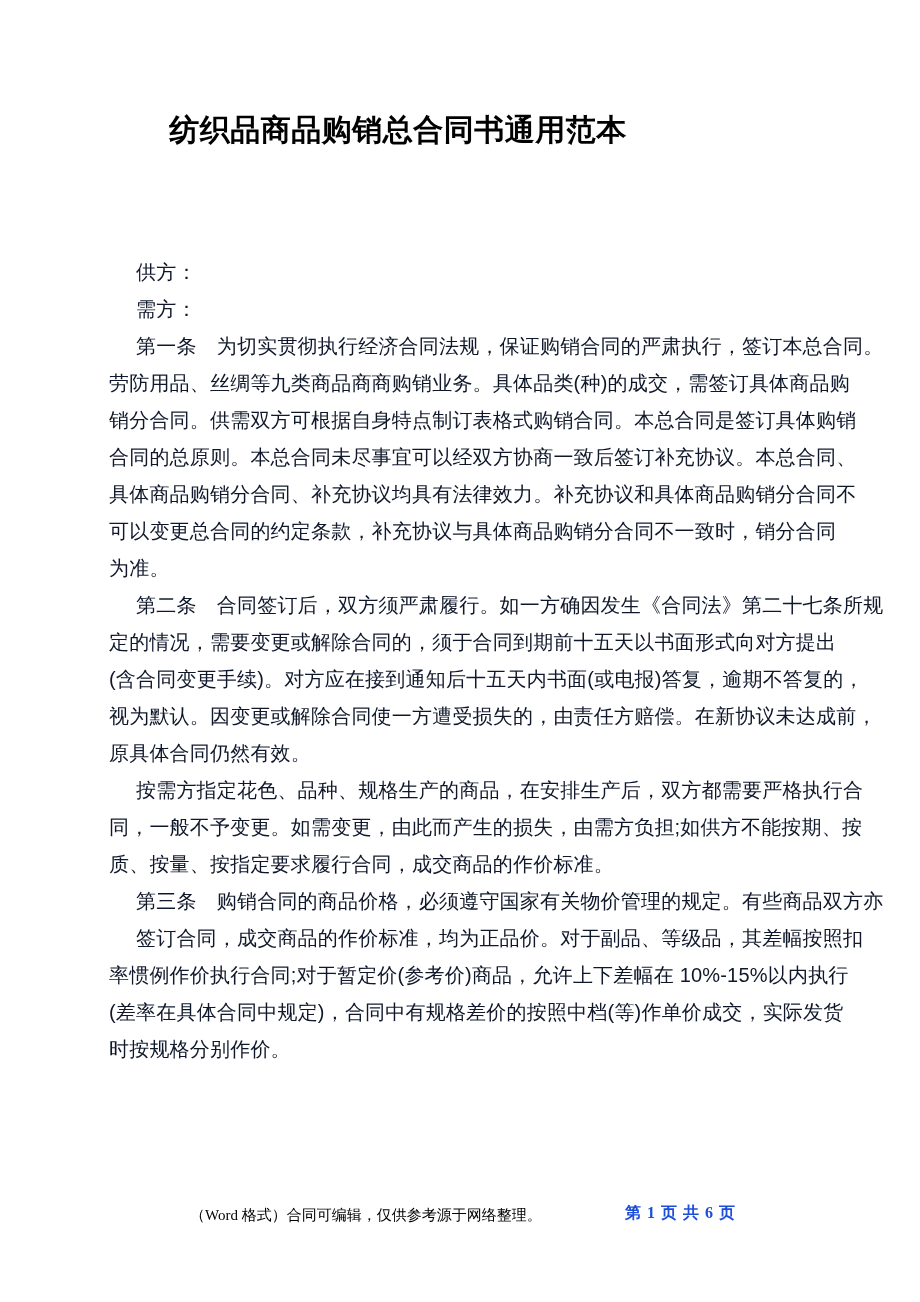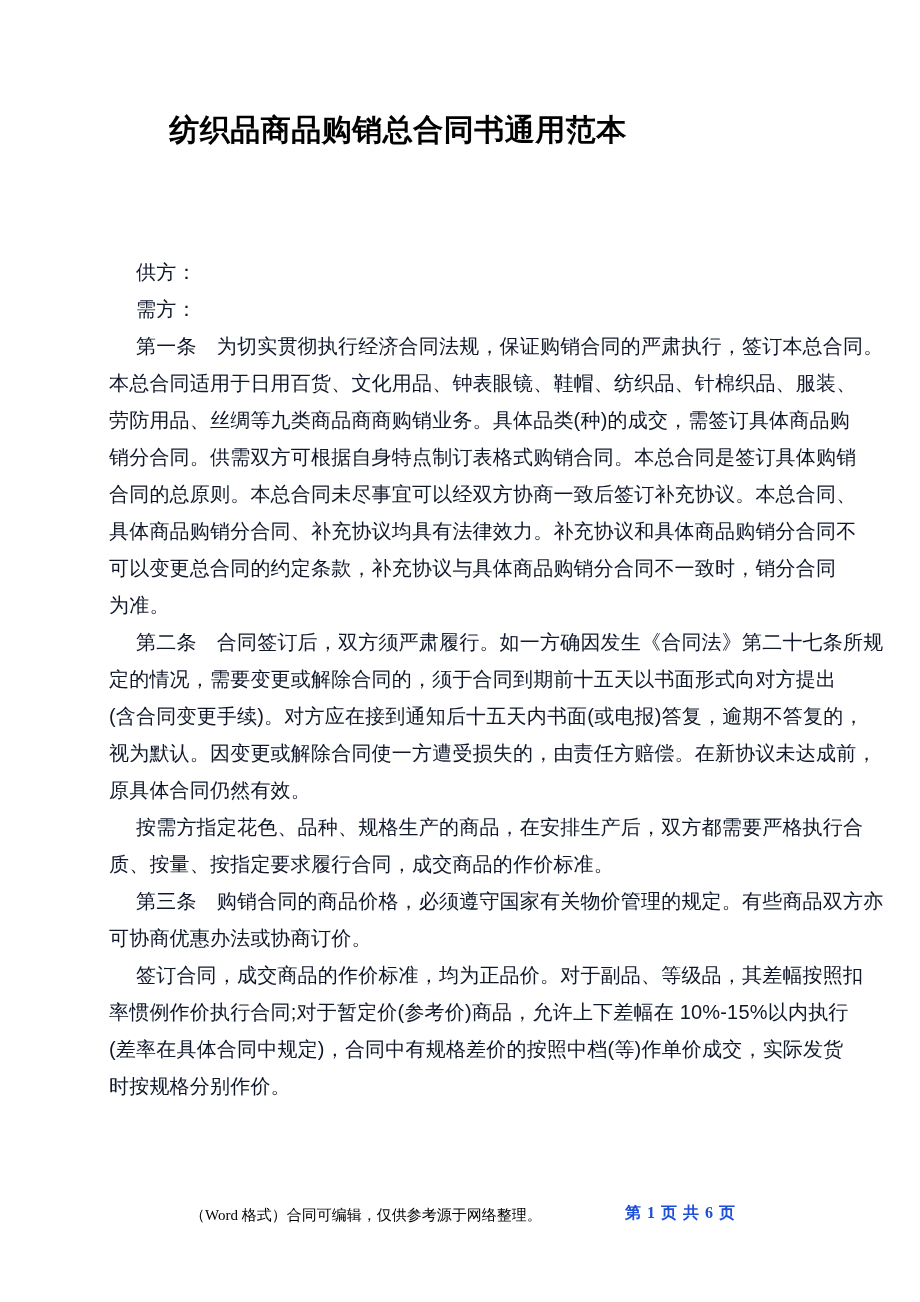--- a/index.html
+++ b/index.html
@@ -70,36 +70,35 @@
 </head>
 <body>
 
 <div class="page">
   <div class="doc-title">纺织品商品购销总合同书通用范本</div>
 
   <div class="doc-body">
       <div class="doc-line indent">供方：</div>
       <div class="doc-line indent">需方：</div>
       <div class="doc-line indent">第一条　为切实贯彻执行经济合同法规，保证购销合同的严肃执行，签订本总合同。</div>
-      <div class="doc-line">本总合同适用于日用百货、文化用品、钟表眼镜、鞋帽、纺织品、针棉织品、服装、</div>
       <div class="doc-line">劳防用品、丝绸等九类商品商商购销业务。具体品类(种)的成交，需签订具体商品购</div>
       <div class="doc-line">销分合同。供需双方可根据自身特点制订表格式购销合同。本总合同是签订具体购销</div>
       <div class="doc-line">合同的总原则。本总合同未尽事宜可以经双方协商一致后签订补充协议。本总合同、</div>
       <div class="doc-line">具体商品购销分合同、补充协议均具有法律效力。补充协议和具体商品购销分合同不</div>
       <div class="doc-line">可以变更总合同的约定条款，补充协议与具体商品购销分合同不一致时，销分合同</div>
       <div class="doc-line">为准。</div>
       <div class="doc-line indent">第二条　合同签订后，双方须严肃履行。如一方确因发生《合同法》第二十七条所规</div>
       <div class="doc-line">定的情况，需要变更或解除合同的，须于合同到期前十五天以书面形式向对方提出</div>
       <div class="doc-line">(含合同变更手续)。对方应在接到通知后十五天内书面(或电报)答复，逾期不答复的，</div>
       <div class="doc-line">视为默认。因变更或解除合同使一方遭受损失的，由责任方赔偿。在新协议未达成前，</div>
       <div class="doc-line">原具体合同仍然有效。</div>
       <div class="doc-line indent">按需方指定花色、品种、规格生产的商品，在安排生产后，双方都需要严格执行合</div>
+      <div class="doc-line">同，一般不予变更。如需变更，由此而产生的损失，由需方负担;如供方不能按期、按</div>
       <div class="doc-line">质、按量、按指定要求履行合同，成交商品的作价标准。</div>
       <div class="doc-line indent">第三条　购销合同的商品价格，必须遵守国家有关物价管理的规定。有些商品双方亦</div>
-      <div class="doc-line">可协商优惠办法或协商订价。</div>
       <div class="doc-line indent">签订合同，成交商品的作价标准，均为正品价。对于副品、等级品，其差幅按照扣</div>
       <div class="doc-line">率惯例作价执行合同;对于暂定价(参考价)商品，允许上下差幅在 10%-15%以内执行</div>
       <div class="doc-line">(差率在具体合同中规定)，合同中有规格差价的按照中档(等)作单价成交，实际发货</div>
       <div class="doc-line">时按规格分别作价。</div>
     </div>
 
   <div class="doc-footer-note">（Word 格式）合同可编辑，仅供参考源于网络整理。</div>
 
   <div class="doc-page-number">第 1 页 共 6 页</div>
 </div>

